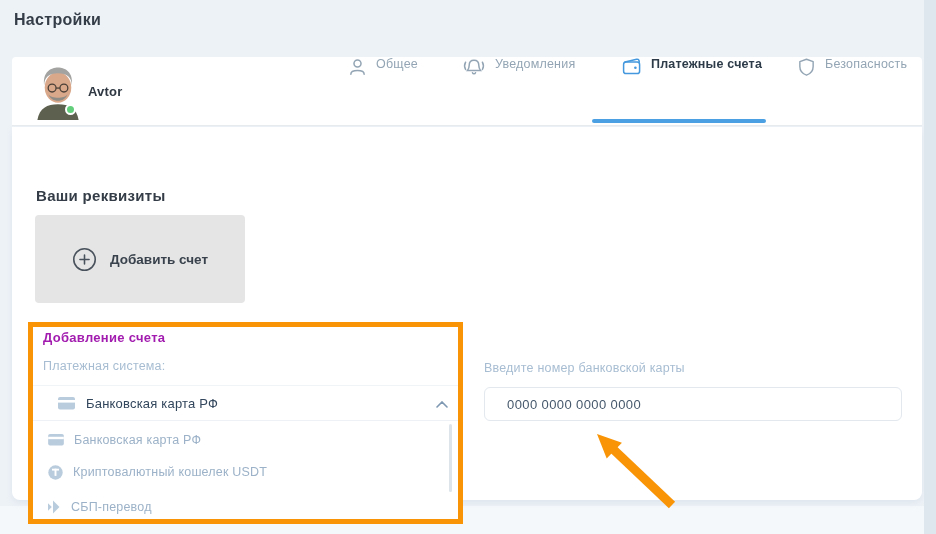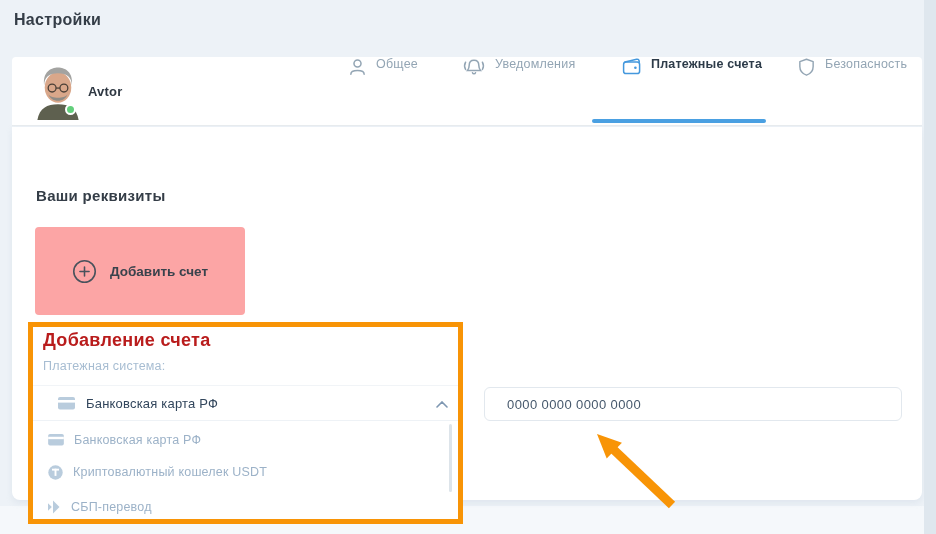--- a/index.html
+++ b/index.html
@@ -45,22 +45,22 @@
   .main-panel{
     position:absolute; left:12px; top:127px; width:910px; height:373px;
     background:#fff; border-radius:0 0 8px 8px;
     box-shadow:0 3px 6px rgba(160,180,200,.18);
   }
   .section-title{
     position:absolute; left:24px; top:25px;
     font-size:15px; font-weight:bold; color:#343d47; letter-spacing:.3px;margin-top:35px;
   }
   .add-tile{
-    position:absolute; left:23px; top:100px; width:210px; height:88px;
-    background:#fca5a5; border-radius:4px;
+    position:absolute; left:23px; top:88px; width:210px; height:88px;
+    background:#e5e5e5; border-radius:4px;
     display:flex; align-items:center; justify-content:center; gap:13px;
     font-size:13.5px; font-weight:600; color:#39424c; cursor:pointer;
   }
   .field-label{
     position:absolute; left:472px; top:234px;
     font-size:12.5px; color:#a7bdd2; letter-spacing:.2px;
   }
   .card-input{
     position:absolute; left:472px; top:260px; width:418px; height:34px;
     border:1px solid #e2e8ee; border-radius:6px; background:#fff;
@@ -68,21 +68,21 @@
     font-family:"Liberation Sans", sans-serif; outline:none;
   }
   .card-input::placeholder{ color:#46586c; opacity:1; letter-spacing:.4px; }
   
   .highlight-box{
     position:absolute; left:28px; top:322px; width:435px; height:202px;
     border:5px solid #F89406; background:#fff; z-index:3;
   }
   .form-title{
     position:absolute; left:10px; top:3px;
-    font-size:18px; font-weight:bold; color:#b91c1c; letter-spacing:.3px;
+    font-size:13px; font-weight:bold; color:#a21caf; letter-spacing:.3px;
   }
   .ps-label{
     position:absolute; left:10px; top:32px;
     font-size:12.5px; color:#a7bdd2; letter-spacing:.2px;
   }
   .select-row{
     position:absolute; left:0; top:58px; width:100%; height:36px;
     border-top:1px solid #f1f4f7; border-bottom:1px solid #eef2f6;
     display:flex; align-items:center; cursor:pointer; background:#fff;
   }
@@ -184,20 +184,21 @@
     <div class="add-tile">
       <span class="icon">
         <svg width="25" height="25" viewBox="0 0 24 24" fill="none" stroke="#49525c" stroke-width="1.5" stroke-linecap="round">
           <circle cx="12" cy="12" r="10.3"></circle>
           <path d="M12 7.6 V16.4 M7.6 12 H16.4"></path>
         </svg>
       </span>
       <span>Добавить счет</span>
     </div>
 
+    <div class="field-label">Введите номер банковской карты</div>
     <input class="card-input" type="text" placeholder="0000 0000 0000 0000" style="">
   </div>
 
   <div class="highlight-box">
 
     <div class="form-title">Добавление счета</div>
     <div class="ps-label">Платежная система:</div>
 
     <div class="select-row">
       <span class="icon opt-icon">

